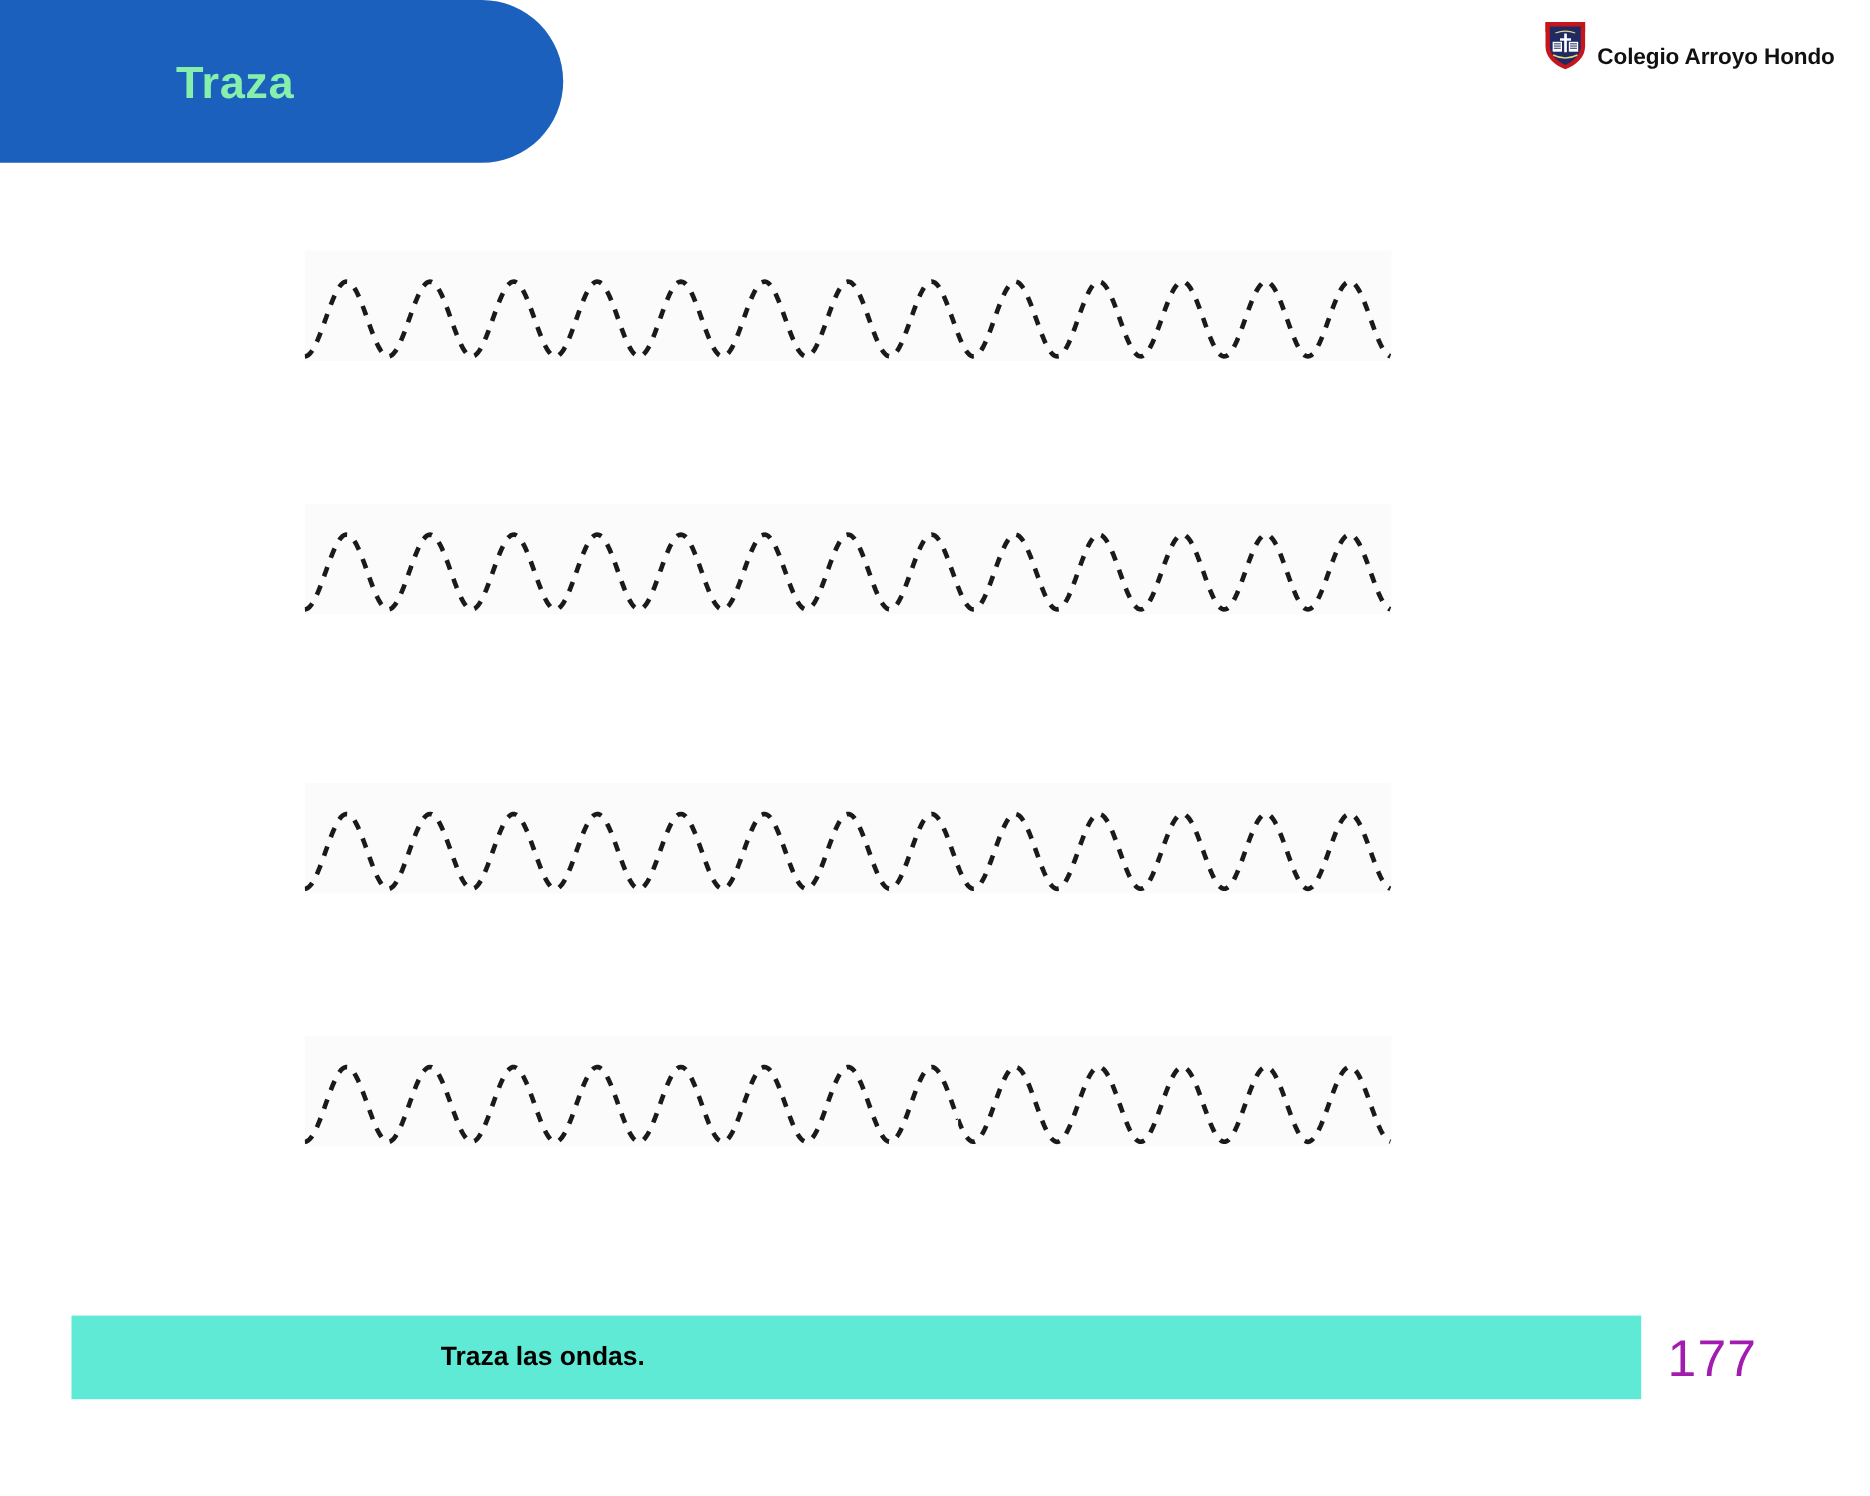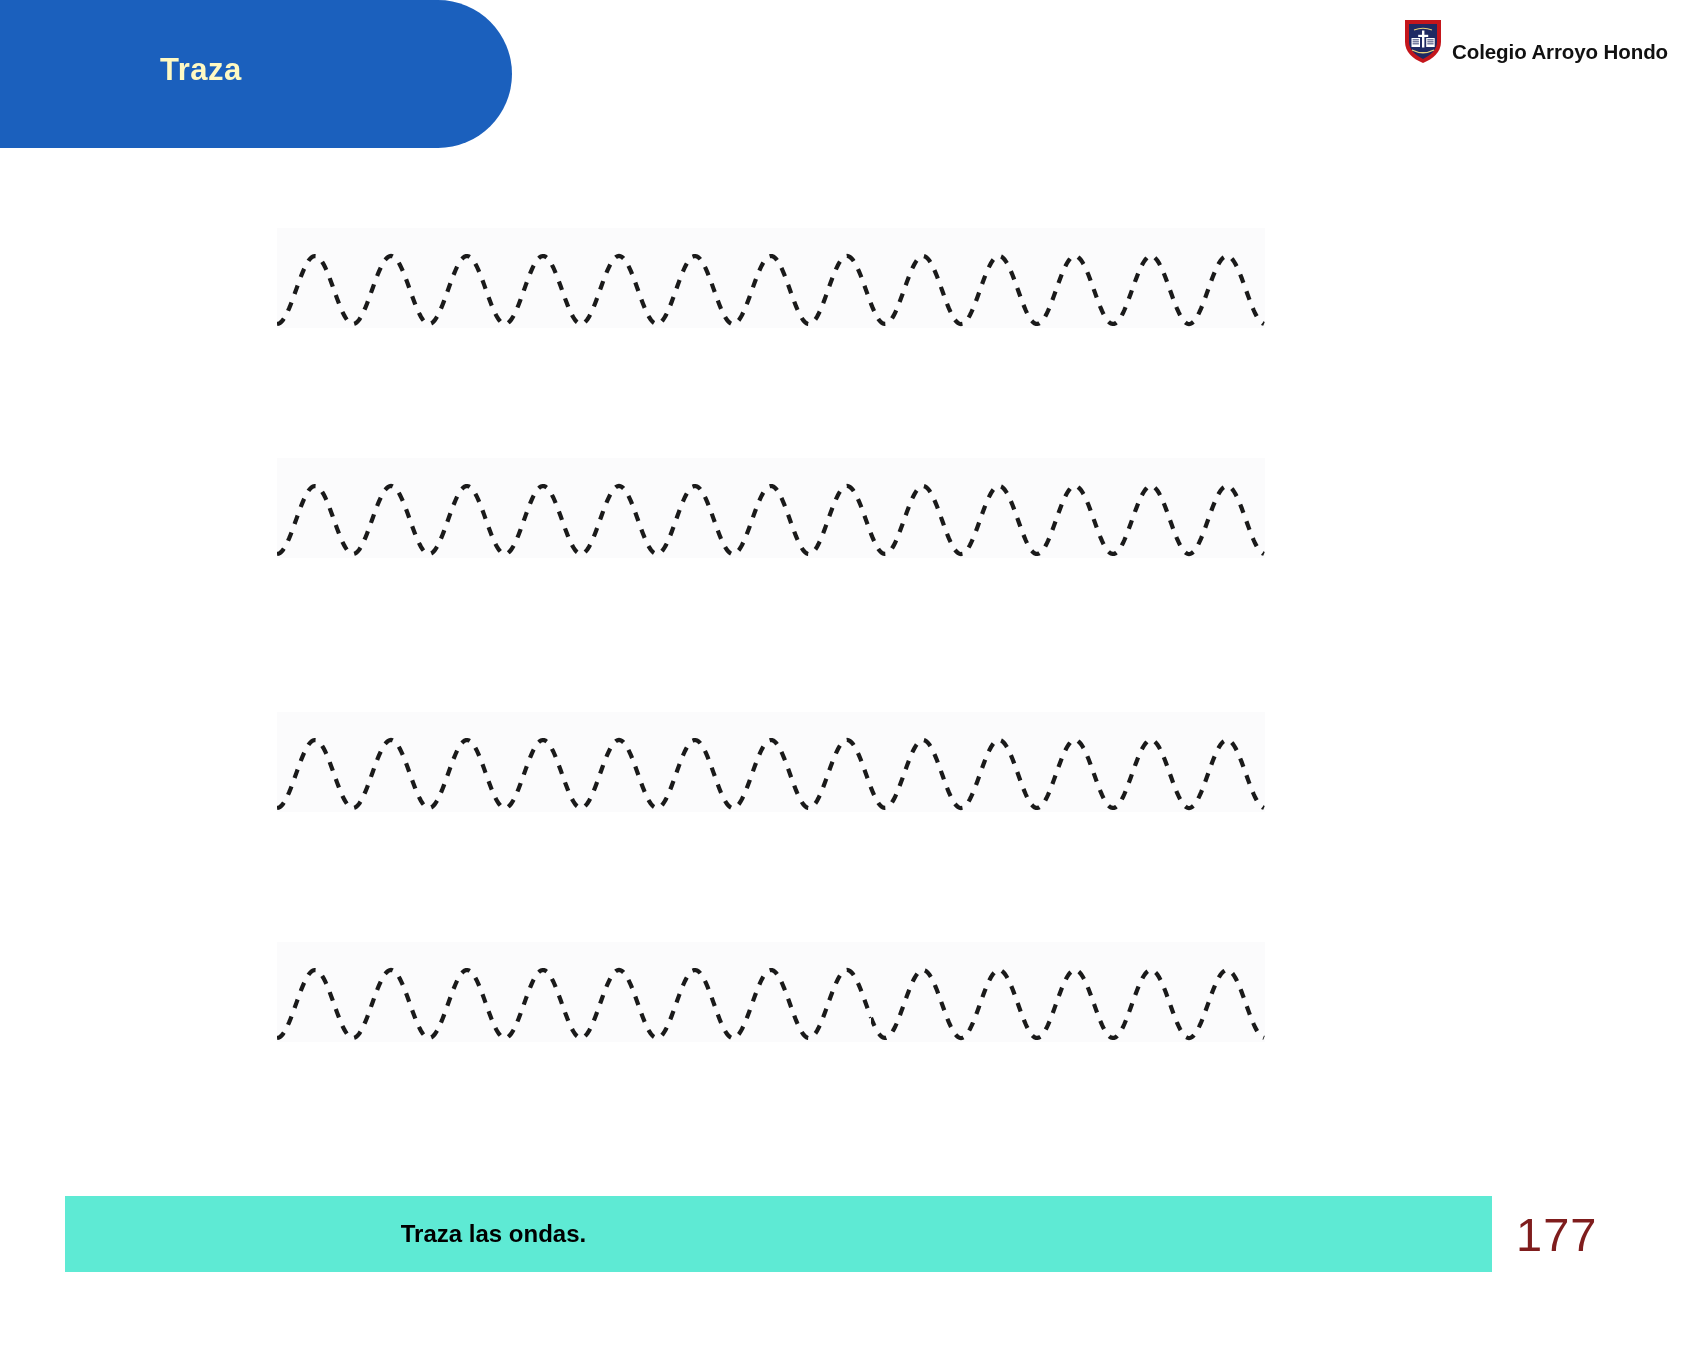--- a/index.html
+++ b/index.html
@@ -32,23 +32,23 @@
     width: 552px;
     height: 148px;
     background: #1B60BD;
     border-radius: 0 78px 78px 0;
     box-sizing: border-box;
   }
   .title-pill-label {
     position: absolute;
     left: 200px;
     top: 52px;
-    font-size: 31px;
+    font-size: 41px;
     font-weight: bold;
-    color: #fef9c3;
+    color: #86efac;
     letter-spacing: 0.5px;
     white-space: nowrap;
   }
 
   
   .brand {
     position: absolute;
     right: 32px;
     top: 18px;
     display: flex;
@@ -132,21 +132,21 @@
   }
   .page-number {
     position: absolute;
     left: 1516px;
     top: 1196px;
     height: 76px;
     display: flex;
     align-items: center;
     font-size: 47px;
     font-weight: normal;
-    color: #7f1d1d;
+    color: #a21caf;
     letter-spacing: 1px;
   }
 </style>
 </head>
 <body>
 
 <div class="page">
 
   <div class="title-pill">
     <span class="title-pill-label">Traza</span>

